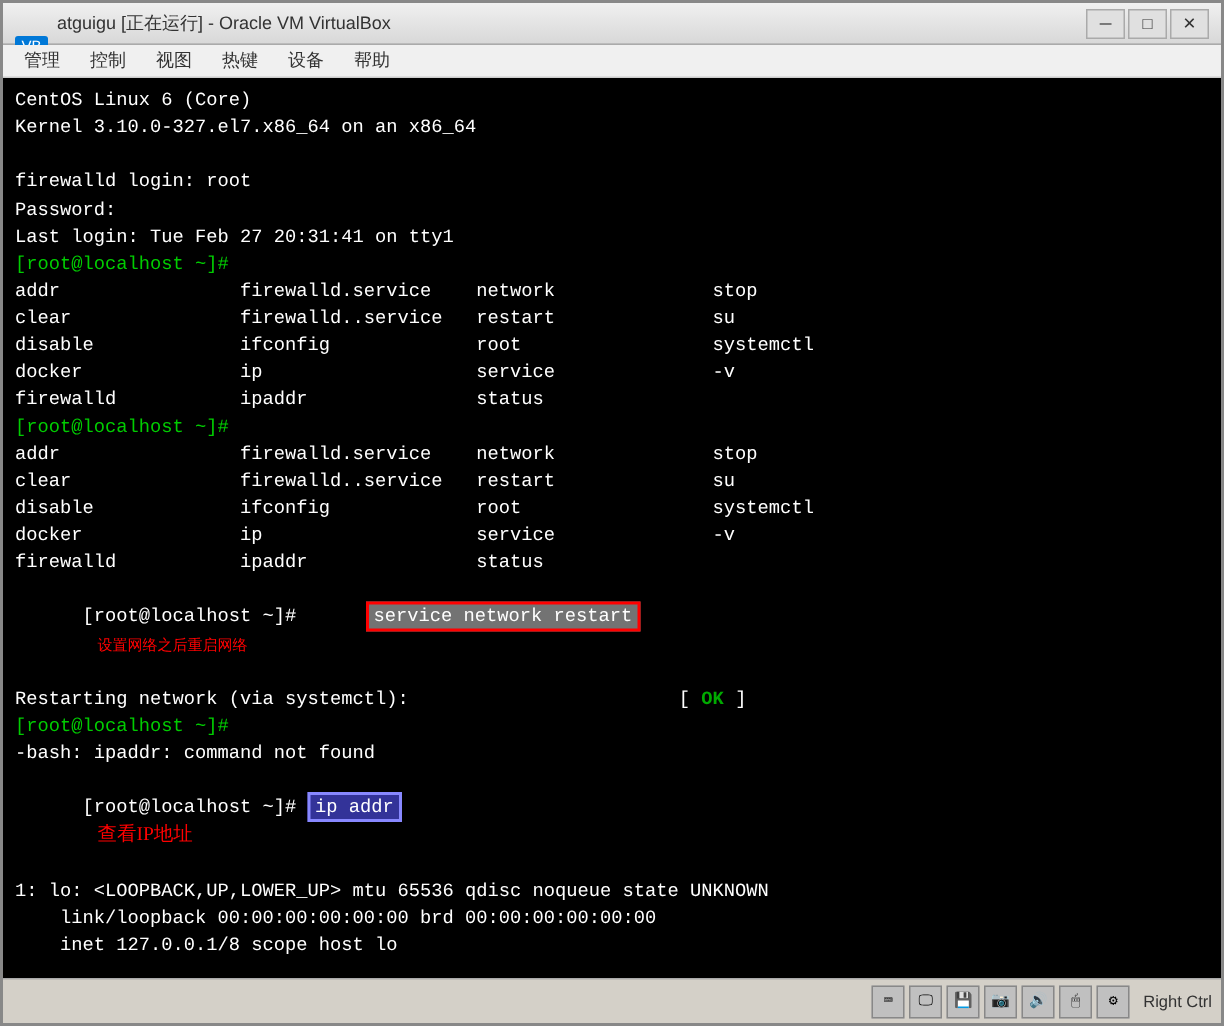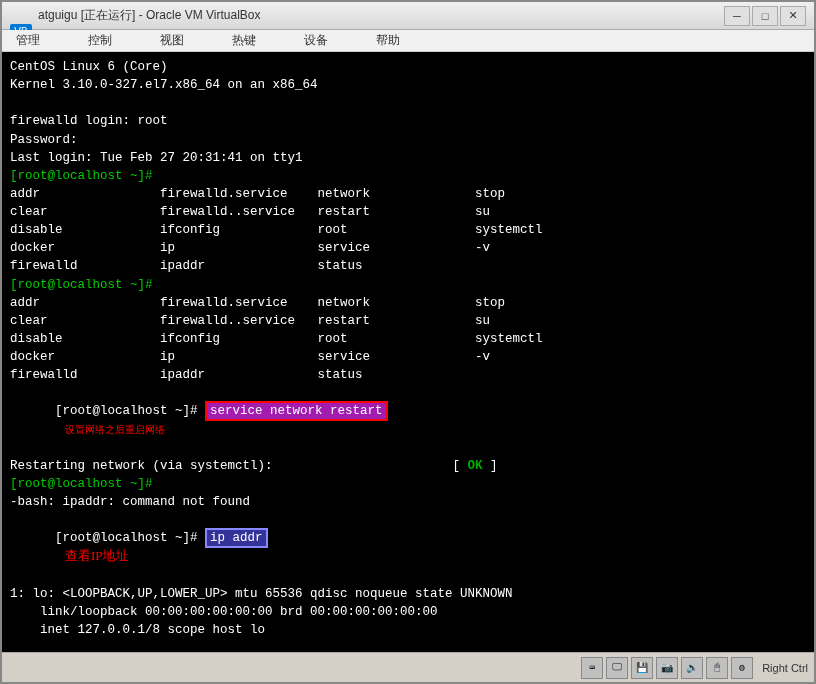--- a/index.html
+++ b/index.html
@@ -80,21 +80,20 @@
 
     
     .menu-bar {
       background: #f0f0f0;
       height: 22px;
       display: flex;
       align-items: center;
       padding: 0 4px;
       border-bottom: 1px solid #ccc;
       flex-shrink: 0;
-      gap: 28px;
     }
 
     .menu-item {
       padding: 2px 10px;
       font-family: 'Segoe UI', Arial, sans-serif;
       font-size: 12px;
       color: #333;
       cursor: pointer;
     }
 
@@ -188,21 +187,21 @@
     <div class="line"><span class="white">docker              ip                   service              -v</span></div>
     <div class="line"><span class="white">firewalld           ipaddr               status</span></div>
     <div class="line"><span class="green">[root@localhost ~]#</span></div>
     <div class="line"><span class="white">addr                firewalld.service    network              stop</span></div>
     <div class="line"><span class="white">clear               firewalld..service   restart              su</span></div>
     <div class="line"><span class="white">disable             ifconfig             root                 systemctl</span></div>
     <div class="line"><span class="white">docker              ip                   service              -v</span></div>
     <div class="line"><span class="white">firewalld           ipaddr               status</span></div>
 
     <div class="line" style="position:relative;">
-      <span class="white">[root@localhost ~]# </span><span style="background:#a21caf;color:white;border:2px solid red;padding:1px 3px;">service network restart</span>
+      <span class="white">[root@localhost ~]# </span><span style="background:#737373;color:white;border:2px solid red;padding:1px 3px;margin-left:39px;">service network restart</span>
       <span style="color:red;font-family:'SimSun',serif;font-size:10px;margin-left:10px;">设置网络之后重启网络</span>
     </div>
 
     <div class="line"><span class="white">Restarting network (via systemctl):                        [</span><span class="ok-text"> OK </span><span class="white">]</span></div>
     <div class="line"><span class="green">[root@localhost ~]#</span></div>
     <div class="line"><span class="white">-bash: ipaddr: command not found</span></div>
 
     <div class="line" style="position:relative;">
       <span class="white">[root@localhost ~]# </span><span style="background:#333399;color:white;border:2px solid #8888ff;padding:1px 3px;">ip addr</span>
       <span style="color:red;font-family:'SimSun',serif;font-size:13px;margin-left:10px;">查看IP地址</span>

